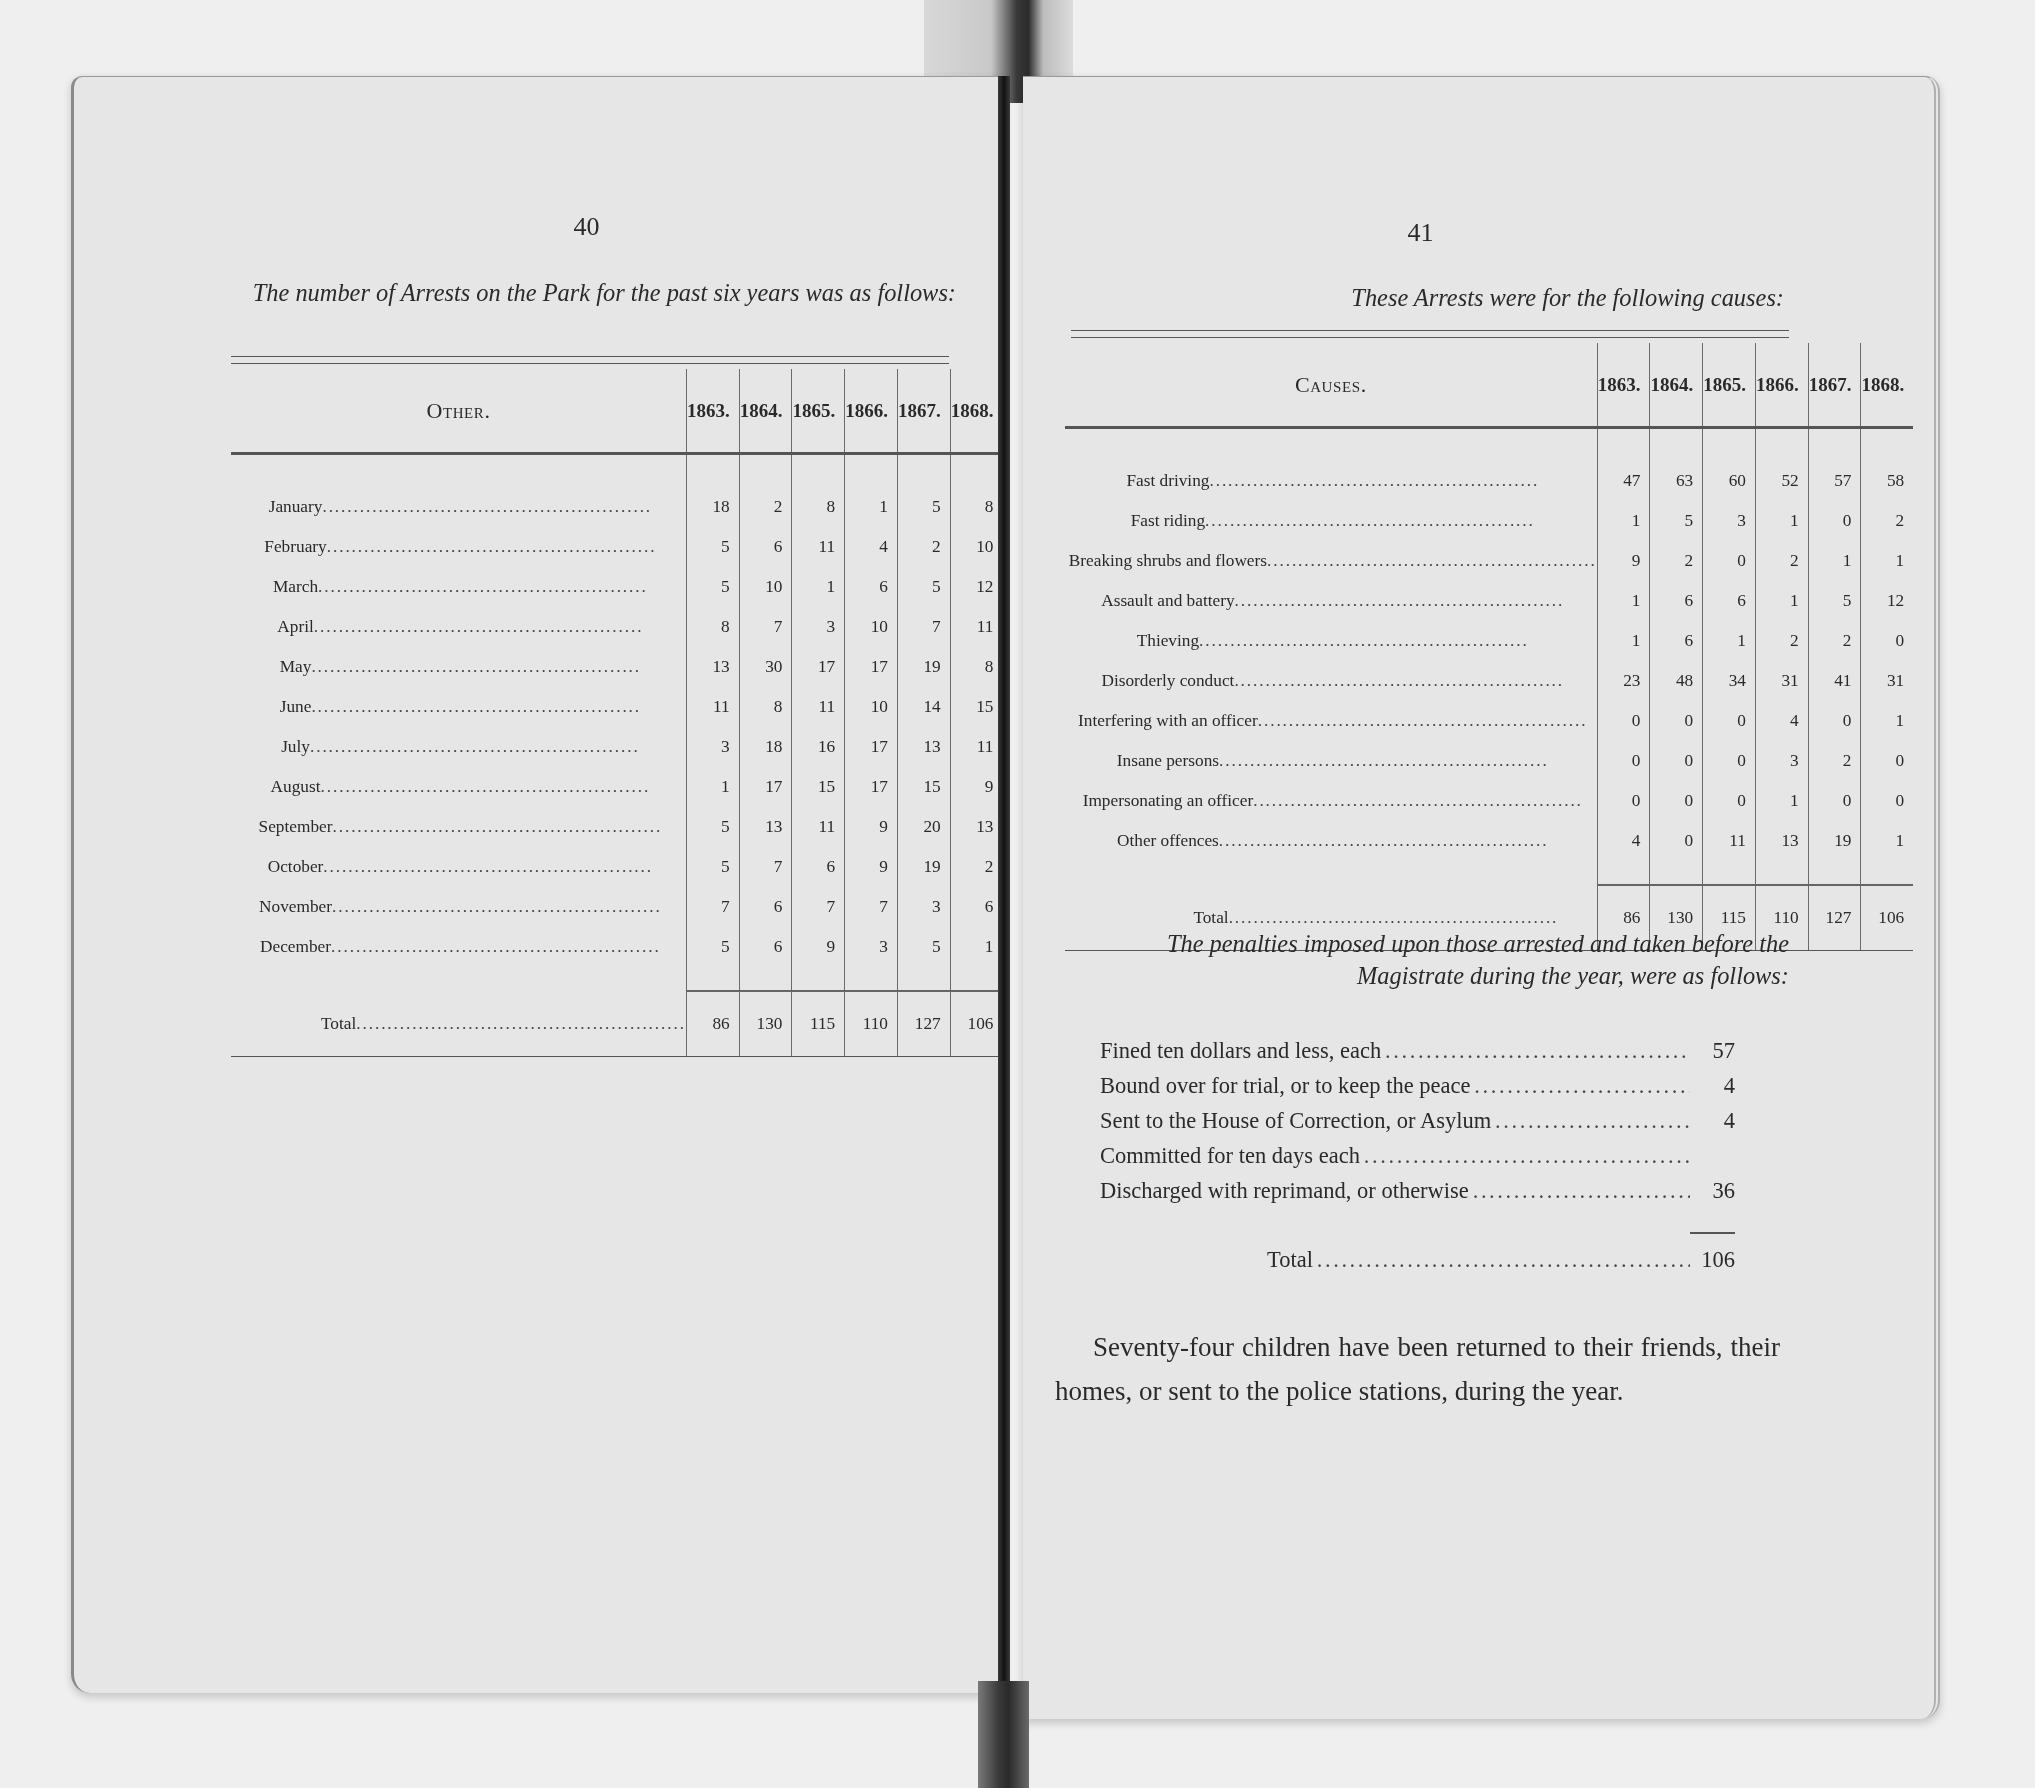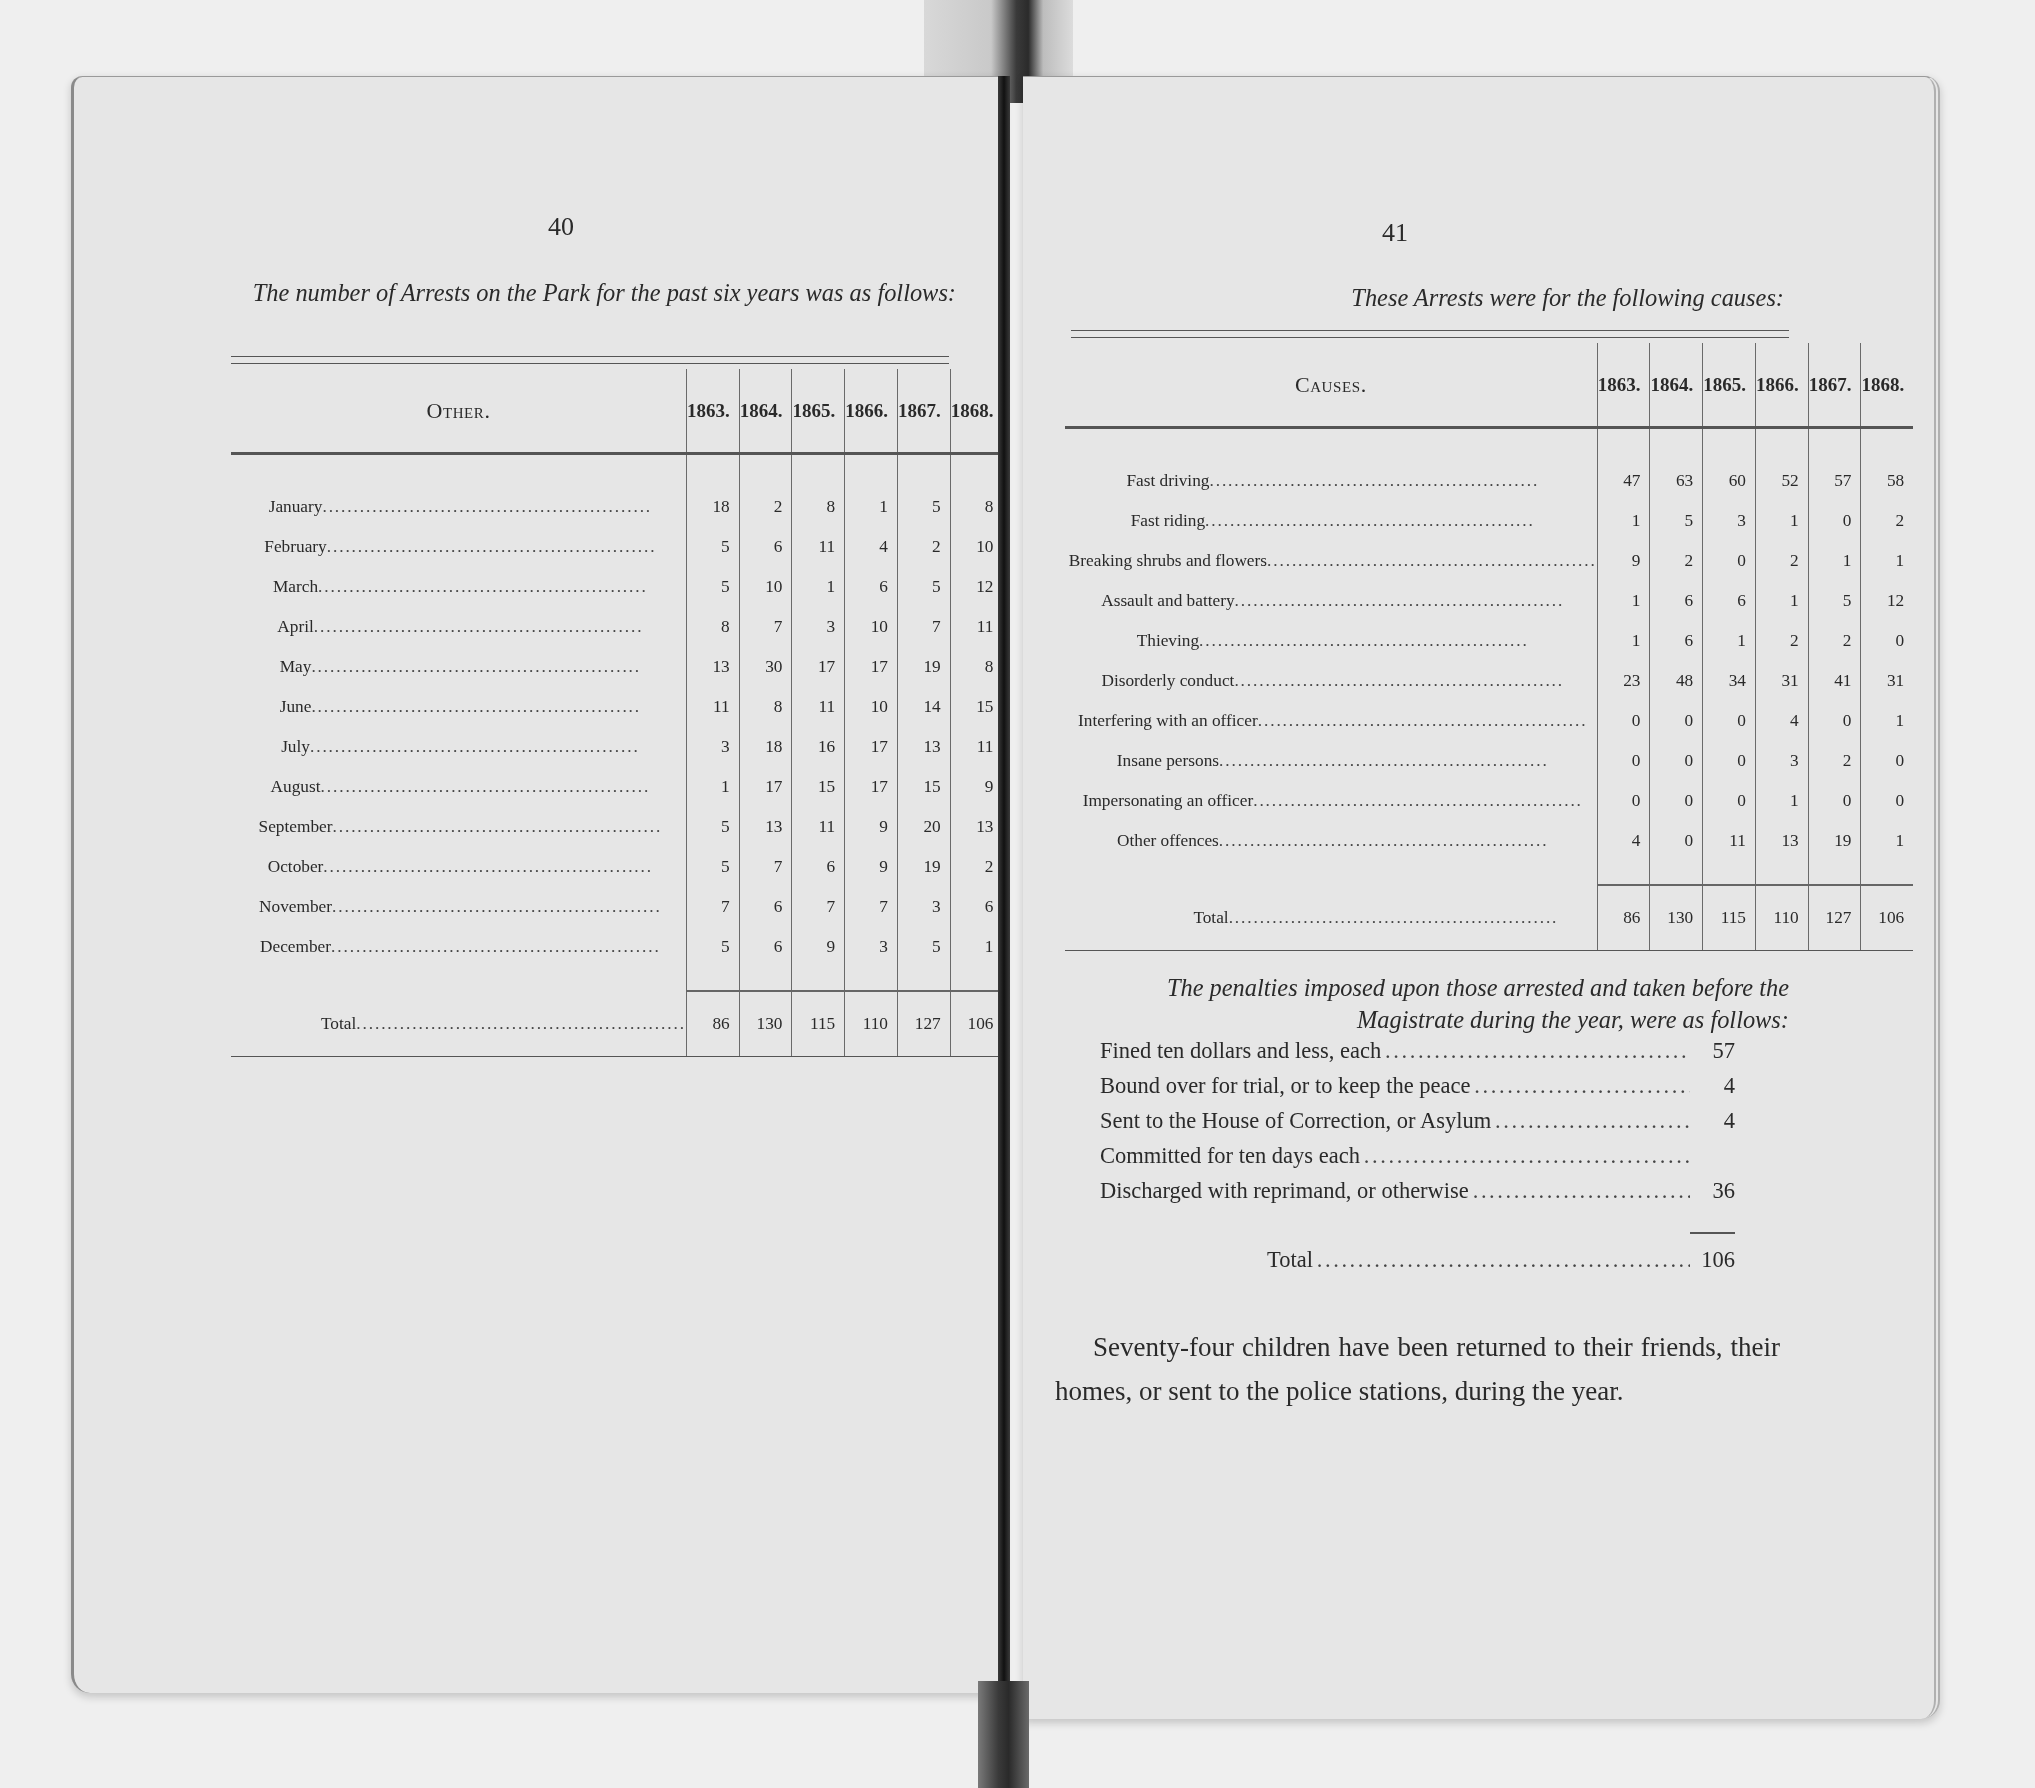--- a/index.html
+++ b/index.html
@@ -29,21 +29,21 @@
   .page.right {
     left:1023px; top:76px; width:911px; height:1642px;
     border-top:1.9px solid #9a9a9a; border-right:6.4px double #b0b0b0;
     border-radius:0 15.4px 19px 0;
   }
   .gutter {
     position:absolute; left:998px; top:76px; width:11.5px; height:1616px;
     background:linear-gradient(90deg,#3a3a3a,#111 50%,#3a3a3a);
   }
   .page-number {
-    position:absolute; font-size:26px; width:77px;
+    position:absolute; font-size:26px; text-align:center; width:77px;
   }
   .caption {
     position:absolute; font-style:italic; font-size:24.4px; text-align:right; line-height:32px;
   }
   table.ledger {
     position:absolute; border-collapse:collapse; font-size:17.3px;
   }
   table.ledger th {
     font-weight:bold; font-size:19px; padding:0; height:83px; vertical-align:middle;
     border-bottom:3.2px solid #555;
@@ -384,21 +384,21 @@
         <td class="num">86</td>
         <td class="num">130</td>
         <td class="num">115</td>
         <td class="num">110</td>
         <td class="num">127</td>
         <td class="num">106</td>
       </tr>
     </tbody>
 </table>
 
-<div class="caption" style="left:1058px;top:972px;width:731px;font-style:italic;">The penalties imposed upon those arrested and taken before the Magistrate during the year, were as follows:</div>
+<div class="caption" style="left:1058px;top:928px;width:731px;font-style:italic;">The penalties imposed upon those arrested and taken before the Magistrate during the year, were as follows:</div>
 
 <div class="penalties">
   <div class="row">
     <span class="lbl">Fined ten dollars and less, each</span>
     <span class="fill">.....................................................</span>
     <span class="val">57</span>
   </div>
   <div class="row">
     <span class="lbl">Bound over for trial, or to keep the peace</span>
     <span class="fill">.....................................................</span>

